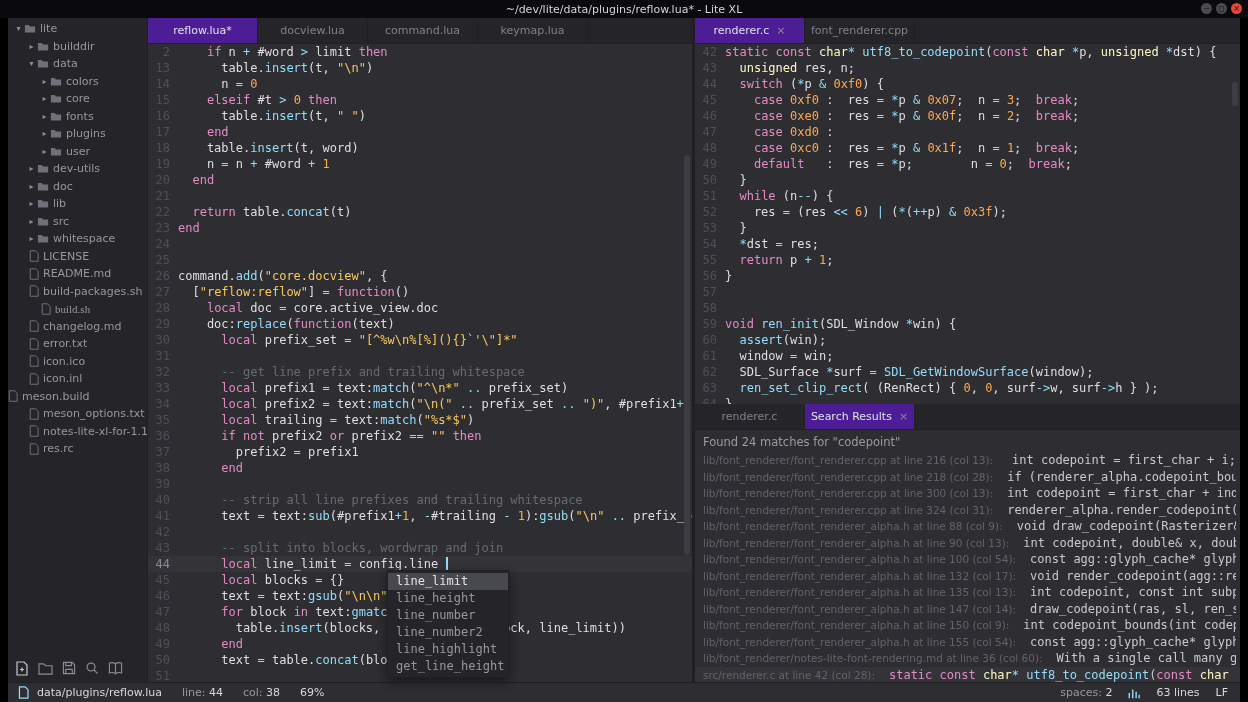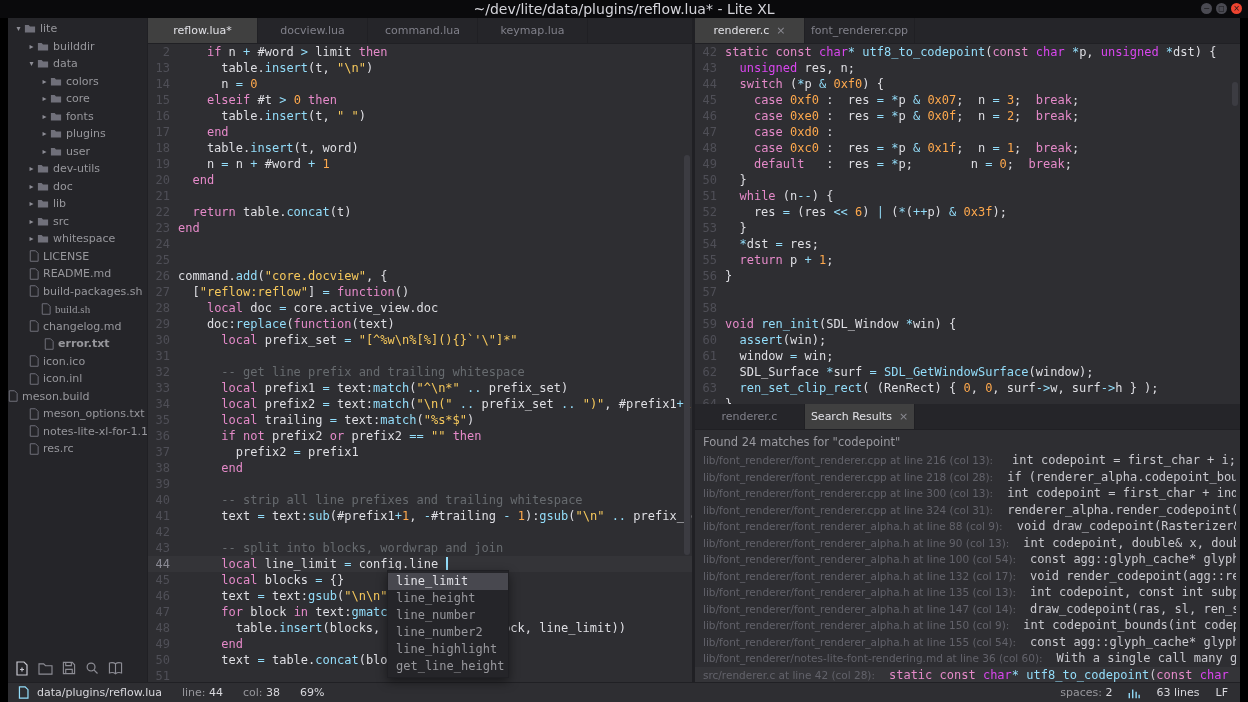--- a/index.html
+++ b/index.html
@@ -1,21 +1,21 @@
 <!DOCTYPE html>
 <html><head>
 <meta charset="utf-8">
 <style>
   *{margin:0;padding:0;box-sizing:border-box}
   html,body{width:1248px;height:702px;overflow:hidden}
   body{background:#000;font-family:"DejaVu Sans",sans-serif;position:relative;color:#97979c}
 
   
   .titlebar{position:absolute;top:0;left:0;width:1248px;height:18px;background:#0a0a0c;display:flex;align-items:center;justify-content:center}
-  .titlebar-title{color:#d4d4da;font-size:14px;white-space:nowrap}
+  .titlebar-title{color:#d4d4da;font-size:11px;white-space:nowrap}
   .win-controls{position:absolute;right:6px;top:3px;display:flex;gap:4px}
   .win-btn{width:11px;height:11px;border-radius:50%;font-size:8px;line-height:11px;text-align:center;color:#17171a;cursor:default}
   .win-btn.min,.win-btn.max{background:#4a4a52}
   .win-btn.close{background:#ee4430}
 
   
   .app{position:absolute;top:18px;left:8px;width:1232px;height:684px;background:#2e2e32;display:flex;flex-direction:column}
   .main{flex:1;display:flex;min-height:0}
 
   
@@ -24,35 +24,35 @@
   .tree-row{height:17.5px;display:flex;align-items:center;font-size:11px;color:#97979c;white-space:nowrap;overflow:hidden}
   .chevron{width:11px;flex:none;font-size:8px;color:#8d8d95;text-align:center}
   .tree-icon{flex:none;margin-right:4px;display:flex;align-items:center}
   .tree-label{overflow:hidden;text-overflow:clip}
   .tree-toolbar{position:absolute;bottom:4px;left:7px;display:flex;gap:9px;align-items:center;height:20px}
   .tb-icon{display:flex;align-items:center}
 
   
   .tabbar{height:26px;flex:none;background:#252529;display:flex;border-bottom:1px solid #202024}
   .tab{width:110px;flex:none;display:flex;align-items:center;justify-content:center;gap:7px;font-size:11px;color:#80808a;border-right:1px solid #202024;white-space:nowrap;overflow:hidden}
-  .tab.active{background:#404040;color:#e1e1e6}
+  .tab.active{background:#4c1d95;color:#e1e1e6}
   .tab .close{font-size:11px;color:#8a8a92;line-height:1}
 
   
   .editor-col{display:flex;flex-direction:column;min-width:0;position:relative}
   .left-col{width:544px;flex:none}
   .right-col{flex:1;border-left:3px solid #202024}
   .code-area{flex:1;overflow:hidden;font-family:"DejaVu Sans Mono",monospace;font-size:12px;line-height:16px;position:relative}
   .right-code{flex:none;height:360px}
   .code-line{height:16px;display:flex;white-space:pre}
   .code-line.active{background:#343438}
   .gutter-num{width:22px;flex:none;text-align:right;color:#4f4f57}
   .code-line.active .gutter-num{color:#8a8a94}
   .code-text{margin-left:8px;color:#dfdfe4}
-  .tk-k{color:#E58AC9}.tk-K{color:#d946ef}.tk-n{color:#FFA94D}.tk-s{color:#f7c95c}
+  .tk-k{color:#E58AC9}.tk-K{color:#fef9c3}.tk-n{color:#FFA94D}.tk-s{color:#f7c95c}
   .tk-o{color:#93DDFA}.tk-f{color:#93DDFA}.tk-c{color:#676b6f}.tk-t{color:inherit}
   .caret{display:inline-block;width:2px;height:13px;background:#93DDFA;vertical-align:-2px;margin-left:1px}
   .scroll-thumb{position:absolute;right:2px;width:6px;border-radius:3px;background:#3c3c42}
   .left-scroll{top:137px;height:400px}
   .right-scroll{top:64px;height:24px}
 
   
   .autocomplete{position:absolute;left:239px;top:552px;width:122px;background:#252529;border:1px solid #202024;box-shadow:0 4px 10px rgba(0,0,0,.45);padding:2px 0;font-family:"DejaVu Sans Mono",monospace;font-size:12px;z-index:6}
   .ac-item{height:17px;line-height:17px;padding:0 8px;color:#97979c;white-space:nowrap;overflow:hidden}
   .ac-item.selected{background:#48484f;color:#e1e1e6}
@@ -243,21 +243,21 @@
             <span class="tree-label">build.sh</span>
           </div>
           <div class="tree-row" style="padding-left: 21px;">
             <span class="tree-icon">
               <svg width="10" height="12" viewBox="0 0 13 16">
                 <path d="M1.5 1h7l3.5 3.5V15h-10.5z" fill="none" stroke="#70707a" stroke-width="1.3"></path>
               </svg>
             </span>
             <span class="tree-label">changelog.md</span>
           </div>
-          <div class="tree-row" style="padding-left: 36px; font-weight: bold;">
+          <div class="tree-row" style="padding-left: 21px;">
             <span class="tree-icon">
               <svg width="10" height="12" viewBox="0 0 13 16">
                 <path d="M1.5 1h7l3.5 3.5V15h-10.5z" fill="none" stroke="#70707a" stroke-width="1.3"></path>
               </svg>
             </span>
             <span class="tree-label">error.txt</span>
           </div>
           <div class="tree-row" style="padding-left: 21px;">
             <span class="tree-icon">
               <svg width="10" height="12" viewBox="0 0 13 16">

